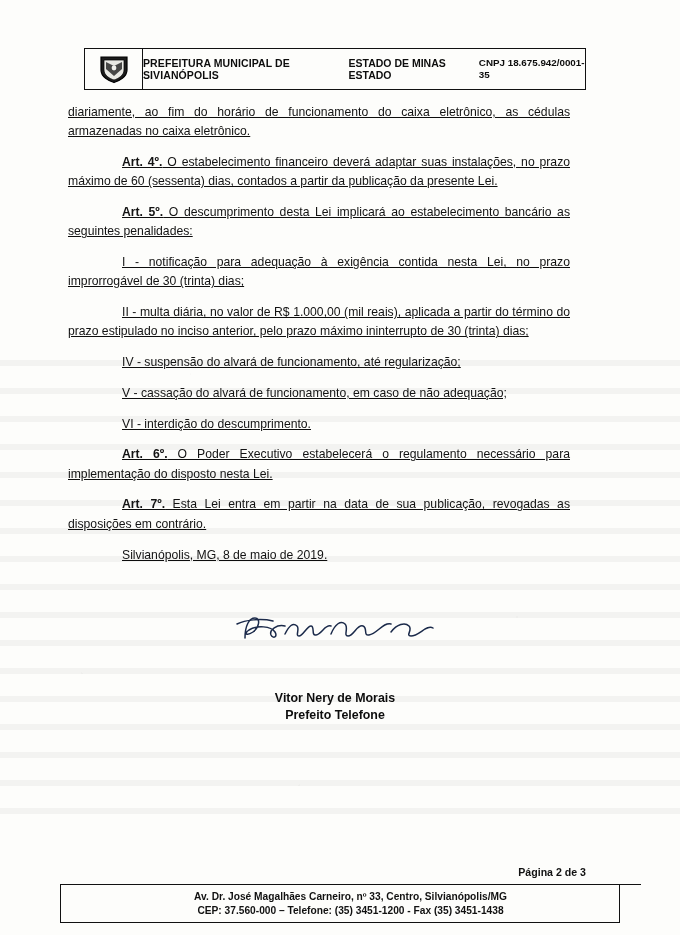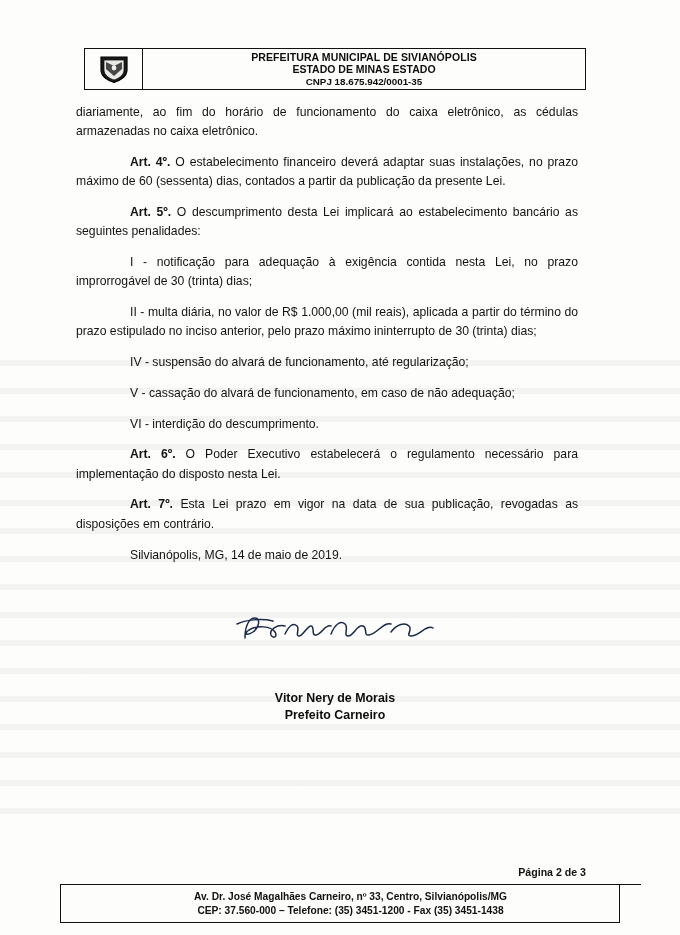--- a/index.html
+++ b/index.html
@@ -71,21 +71,20 @@
     box-sizing: border-box;
   }
   .crest {
     width: 34px;
     height: 30px;
     position: relative;
   }
   .header-text {
     flex: 1;
     display: flex;
-    flex-direction: column;
     align-items: center;
     justify-content: center;
     line-height: 1.18;
   }
   .header-text .l1 {
     font-size: 10.5px;
     font-weight: bold;
     letter-spacing: 0.1px;
   }
   .header-text .l2 {
@@ -93,23 +92,24 @@
     font-weight: bold;
   }
   .header-text .l3 {
     font-size: 9.8px;
     font-weight: bold;
   }
 
   
   .content {
     position: absolute;
-    left: 76px;
+    left: 68px;
     top: 103px;
     width: 502px;
+    text-decoration: underline;
   }
   p {
     margin: 0 0 11.5px 0;
     font-size: 12.2px;
     line-height: 1.58;
     text-align: justify;
     text-justify: inter-word;
     color: #131313;
   }
   p.indent {
@@ -238,40 +238,40 @@
 
 
     <p class="indent">IV - suspensão do alvará de funcionamento, até regularização;</p>
 
     <p class="indent">V - cassação do alvará de funcionamento, em caso de não adequação;</p>
 
     <p class="indent">VI - interdição do descumprimento.</p>
 
     <p class="indent"><span class="art">Art. 6º.</span><span> O Poder Executivo estabelecerá o regulamento necessário para implementação do disposto nesta Lei.</span></p>
 
-    <p class="indent"><span class="art">Art. 7º.</span><span> Esta Lei prazo em vigor na data de sua publicação, revogadas as disposições em contrário.</span></p>
-
-    <p class="indent">Silvianópolis, MG, 14 de maio de 2019.</p>
+    <p class="indent"><span class="art">Art. 7º.</span><span> Esta Lei entra em partir na data de sua publicação, revogadas as disposições em contrário.</span></p>
+
+    <p class="indent">Silvianópolis, MG, 8 de maio de 2019.</p>
 
   </div>
 
   <div class="sig-block">
     <div class="sig-scribble">
       <svg width="240" height="34" viewBox="0 0 240 34" aria-hidden="true">
         <g fill="none" stroke="#1b2a4a" stroke-width="1.5" stroke-linecap="round">
           <path d="M30 26 C30 14, 34 6, 40 6 C46 6, 44 16, 38 20 C32 24, 28 22, 34 18 C42 13, 56 14, 60 20 C63 25, 58 27, 56 23 C54 18, 62 12, 70 14"></path>
           <path d="M70 22 C74 14, 78 10, 82 14 C85 17, 80 24, 84 24 C88 24, 92 14, 96 14 C100 14, 96 24, 101 23 C107 22, 110 12, 116 14"></path>
           <path d="M116 22 C120 12, 126 8, 130 12 C134 16, 128 24, 133 24 C139 24, 142 12, 148 14 C153 16, 148 24, 154 23 C162 22, 168 10, 176 12"></path>
           <path d="M176 20 C182 12, 190 10, 194 14 C198 18, 190 24, 196 24 C204 24, 212 12, 218 16"></path>
           <path d="M22 12 C30 8, 46 6, 58 9"></path>
         </g>
       </svg>
     </div>
     <div class="sig-name">Vitor Nery de Morais</div>
-    <div class="sig-role">Prefeito Carneiro</div>
+    <div class="sig-role">Prefeito Telefone</div>
   </div>
 
   <div class="page-number">Página 2 de 3</div>
 
   <div class="footer">
     <div>Av. Dr. José Magalhães Carneiro, nº 33, Centro, Silvianópolis/MG</div>
     <div>CEP: 37.560-000 – Telefone: (35) 3451-1200 - Fax (35) 3451-1438</div>
   </div>
   <div class="footer-rule-bottom"></div>
   <div class="edge-left"></div>

